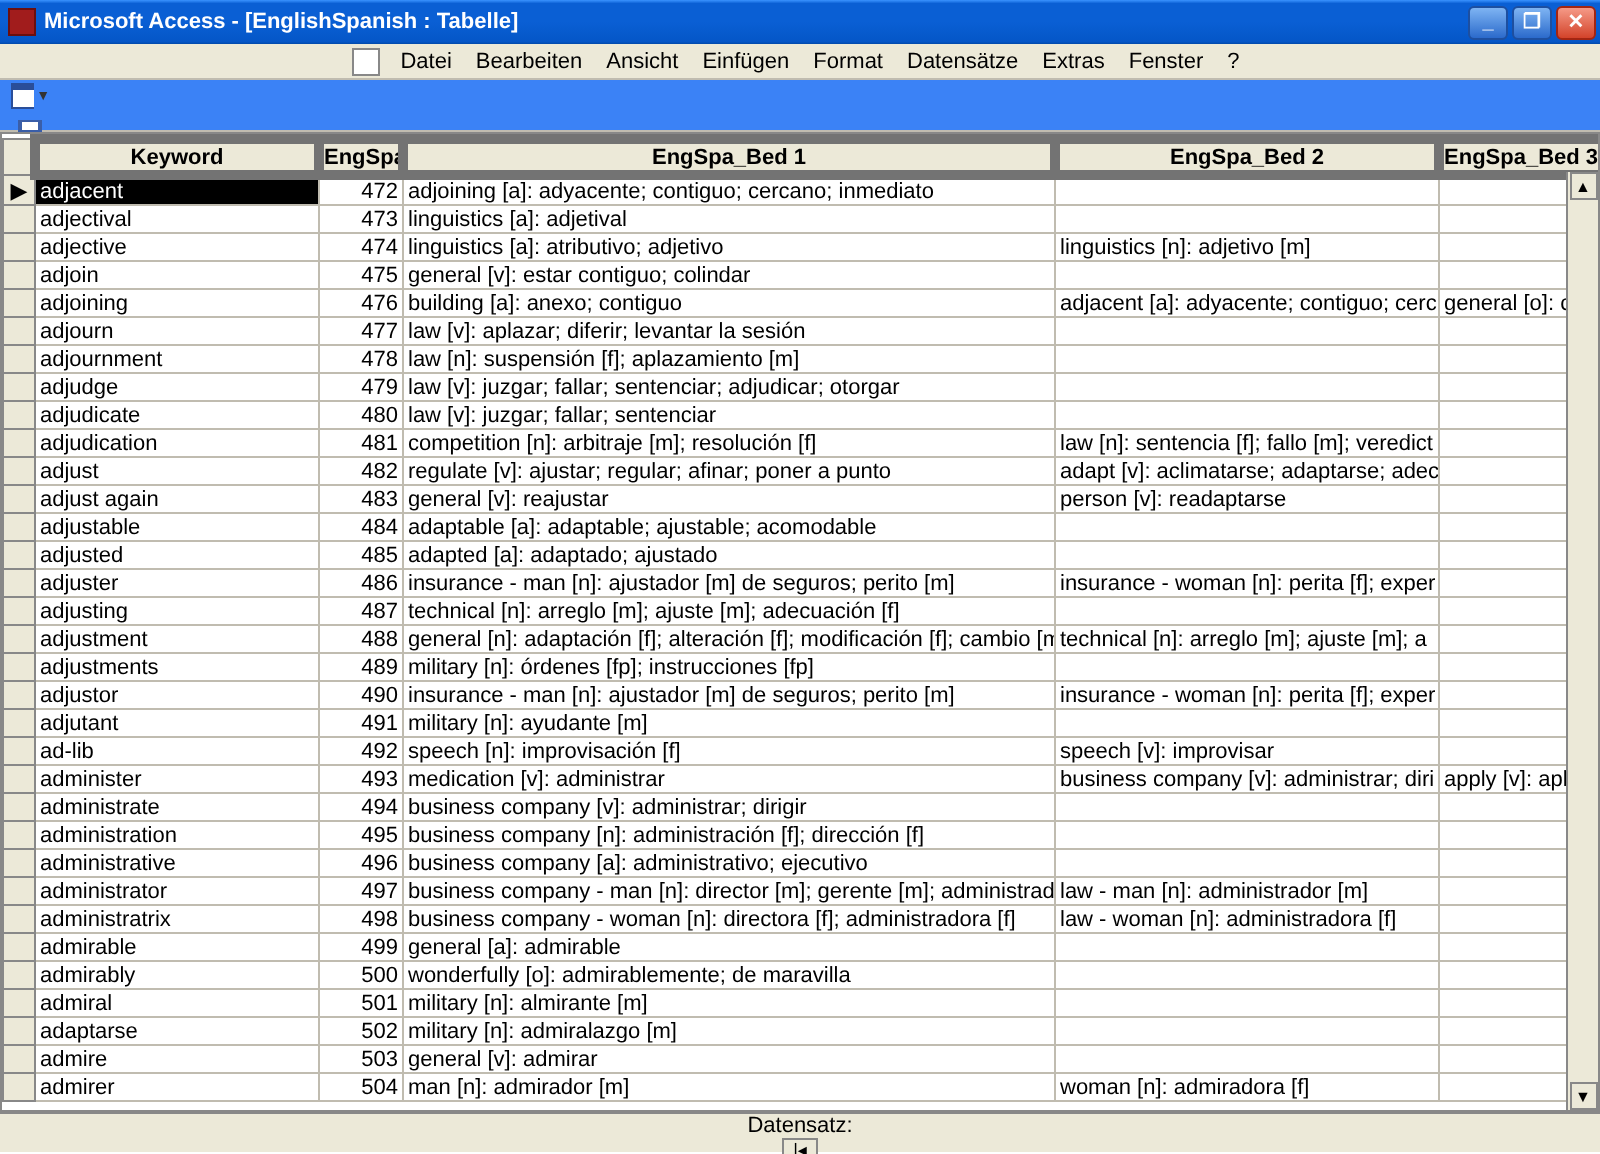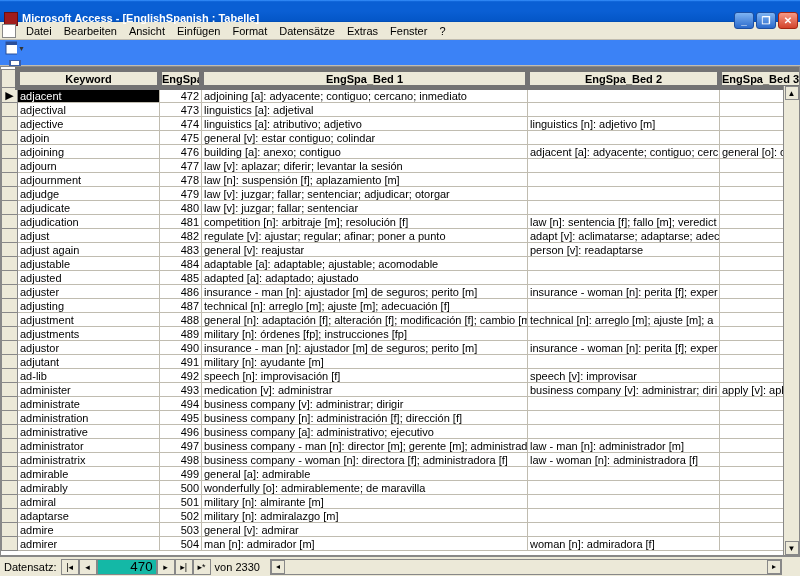--- a/index.html
+++ b/index.html
@@ -7,43 +7,44 @@
     font-family: Tahoma, Arial, sans-serif;
     font-size: 11px;
     background: #ece9d8;
     width: 800px;
     height: 577px;
     overflow: hidden;
   }
   .titlebar {
     height: 22px;
     background: linear-gradient(to bottom, #3a93ff 0%, #0a5fd4 8%, #0a5fd4 50%, #0456c7 95%, #0149a8 100%);
-    display: flex; 
+    display: flex; align-items: center;
     color: #fff;
-    padding: 12px 2px 0 4px;
+    padding: 0 2px 0 4px;
   }
   .titlebar .app-icon {
     width: 14px; height: 14px; background: #a11c1c; margin-right: 4px;
     display:inline-block;border:1px solid #6b0f0f;
   }
   .titlebar .title { flex: 1; font-weight: bold; font-size: 11px; }
   .winbtns { display:flex; gap:2px; }
   .winbtn {
     width: 20px; height: 17px; border-radius: 3px;
     background: linear-gradient(to bottom,#7eb4f3,#2b6acb);
     border:1px solid #1d4fa0;
     color:#fff; font-weight:bold; font-size:10px;
     display:flex;align-items:center;justify-content:center;
     cursor:pointer;
   }
   .winbtn.close { background: linear-gradient(to bottom,#f59a87,#d3432a); border-color:#a32511;}
   .menubar {
     height: 18px; background:#ece9d8; display:flex; align-items:center;
     border-bottom:1px solid #c0bcb0;
     padding-left:2px;
+    justify-content:center;
   }
   .menubar .mdi-icon {
     width:14px;height:14px;background:#fff;border:1px solid #888;margin-right:4px;
   }
   .menubar span { padding: 2px 6px; cursor:pointer; }
   .toolbar {
     height: 26px; background:#3b82f6; display:flex; align-items:flex-start;
     border-bottom:1px solid #c0bcb0; padding:0 4px;
     gap:1px;
     flex-direction:column;
@@ -102,20 +103,21 @@
     display:flex;flex-direction:column;justify-content:space-between;align-items:center;
   }
   .vscroll .arrow, .hscroll .arrow {
     width:14px;height:14px;background:#ece9d8;border:1px solid #888;
     font-size:8px;display:flex;align-items:center;justify-content:center;cursor:pointer;
   }
   .recordnav {
     height:20px;background:#ece9d8;border-top:1px solid #888;
     display:flex;align-items:center;font-size:11px;
     position:relative;
+    flex-direction:column;
   }
   .recordnav .lbl{padding:0 4px;}
   .navbtn{
     width:18px;height:16px;background:#ece9d8;border:1px solid #888;
     display:flex;align-items:center;justify-content:center;cursor:pointer;font-size:9px;
   }
   .recbox{width:60px;height:16px;border:1px solid #888;background:#14b8a6;text-align:right;padding:0 3px;}
   .hscroll{
     flex:1;height:16px;background:#ece9d8;border:1px solid #888;margin-left:6px;margin-right:18px;
     display:flex;justify-content:space-between;align-items:center;

